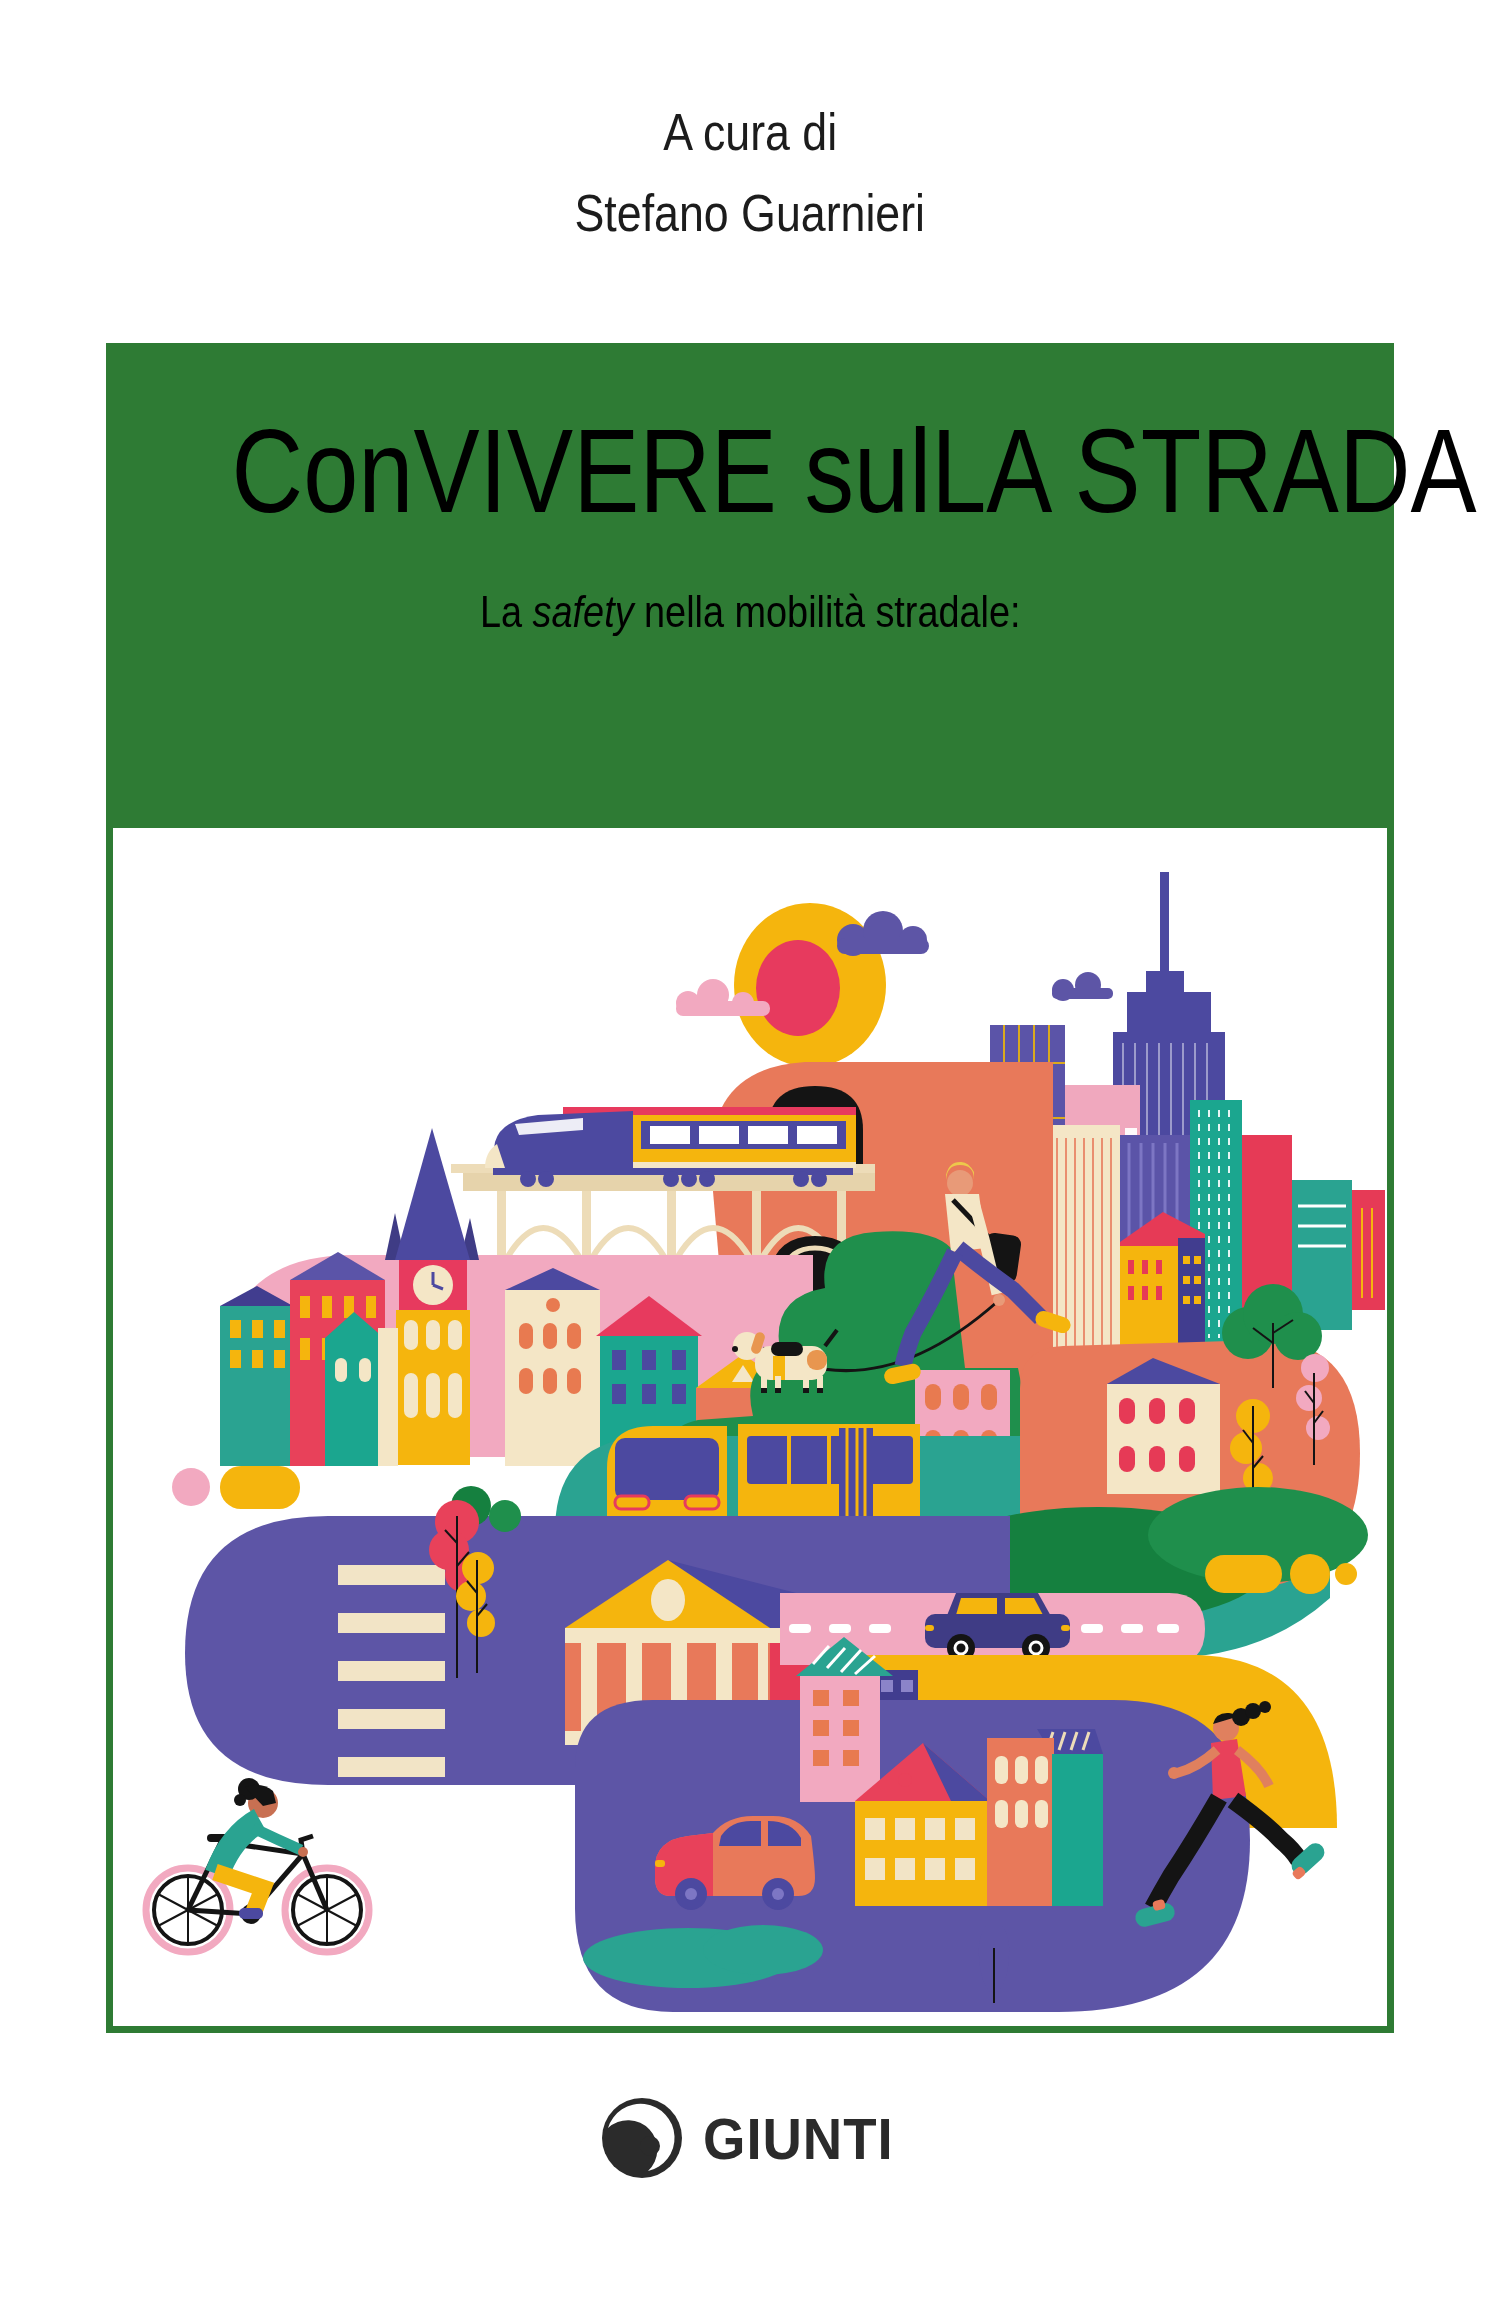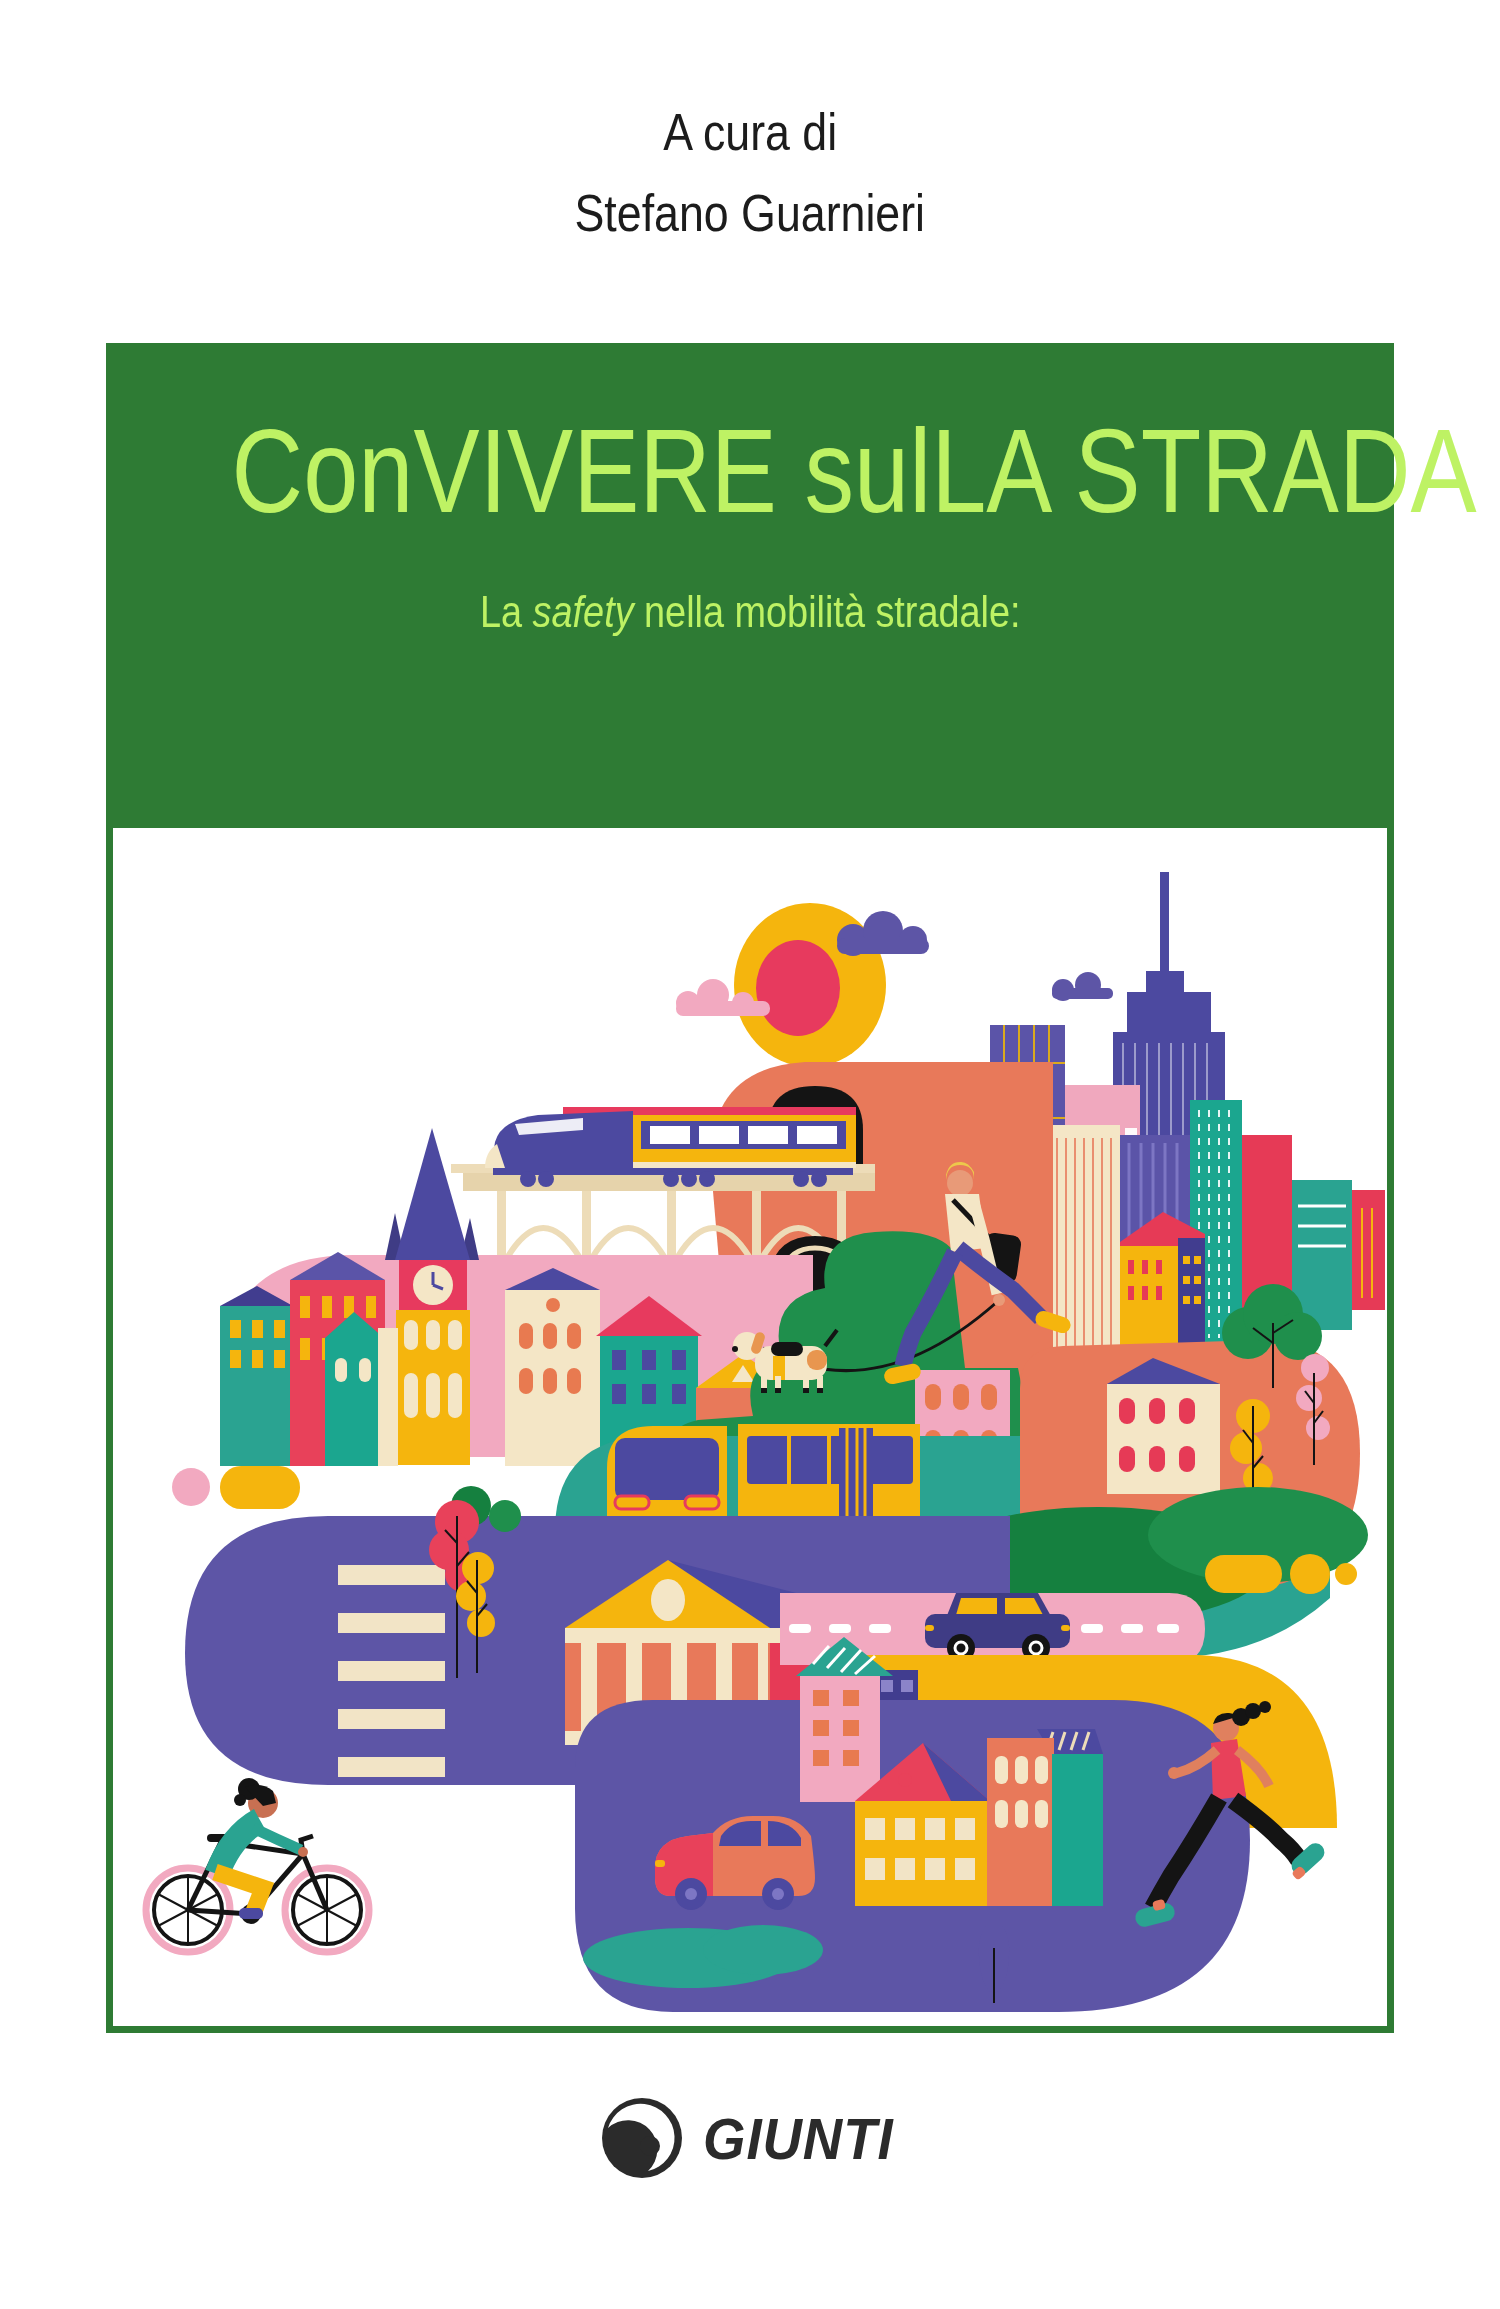--- a/index.html
+++ b/index.html
@@ -13,38 +13,38 @@
     position:absolute;top:92px;left:0;width:100%;text-align:center;
     color:#1c1c1c;font-size:52px;line-height:81px;font-weight:400;
   }
   .author-block .cond{display:inline-block;transform:scaleX(.86);transform-origin:50% 50%;white-space:nowrap;}
   
   .cover-box{
     position:absolute;left:106px;top:343px;width:1288px;height:1690px;
     border:7px solid #2e7b34;box-sizing:border-box;background:#fff;
   }
   .green-header{
-    width:100%;height:478px;background:#2e7b34;color:#bef264;text-align:center;
+    width:100%;height:478px;background:#2e7b34;color:#000000;text-align:center;
   }
   .book-title{
     padding-top:62px;font-size:118px;font-weight:400;line-height:1;white-space:nowrap;
   }
   .book-title .cond{display:inline-block;transform:scaleX(.84);transform-origin:50% 50%;}
   .book-subtitle{
     margin-top:40px;font-size:44px;line-height:84px;font-weight:400;
   }
   .book-subtitle .cond{display:inline-block;transform:scaleX(.86);transform-origin:50% 50%;white-space:nowrap;}
   .book-subtitle em{font-style:italic;}
   
   .illustration-wrap{width:1274px;height:1198px;position:relative;}
   .illustration-wrap svg{display:block;}
   
   .publisher-row{
     position:absolute;top:2096px;left:0;width:100%;
-    display:flex;align-items:center;justify-content:center;gap:13px;font-style:italic;
+    display:flex;align-items:center;justify-content:center;gap:13px;
   }
   .publisher-name{
     font-size:58px;font-weight:700;color:#2b2b2b;letter-spacing:1px;
     display:inline-block;transform:scaleX(.94);transform-origin:50% 50%;
   }
 </style>
 </head>
 <body>
 
 <div class="cover">

